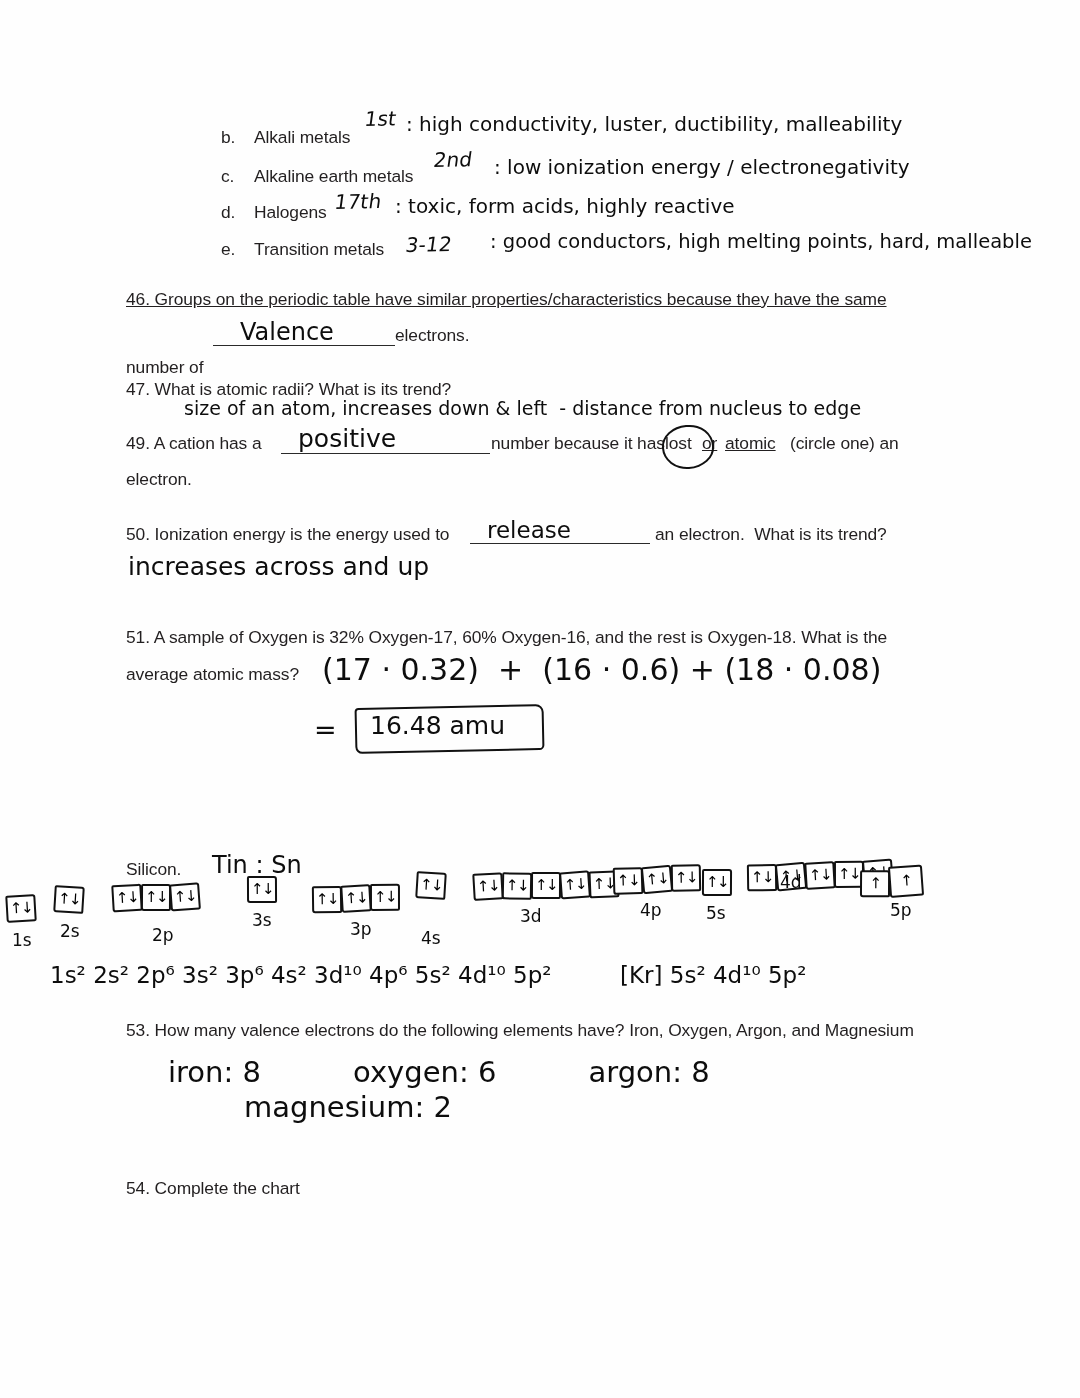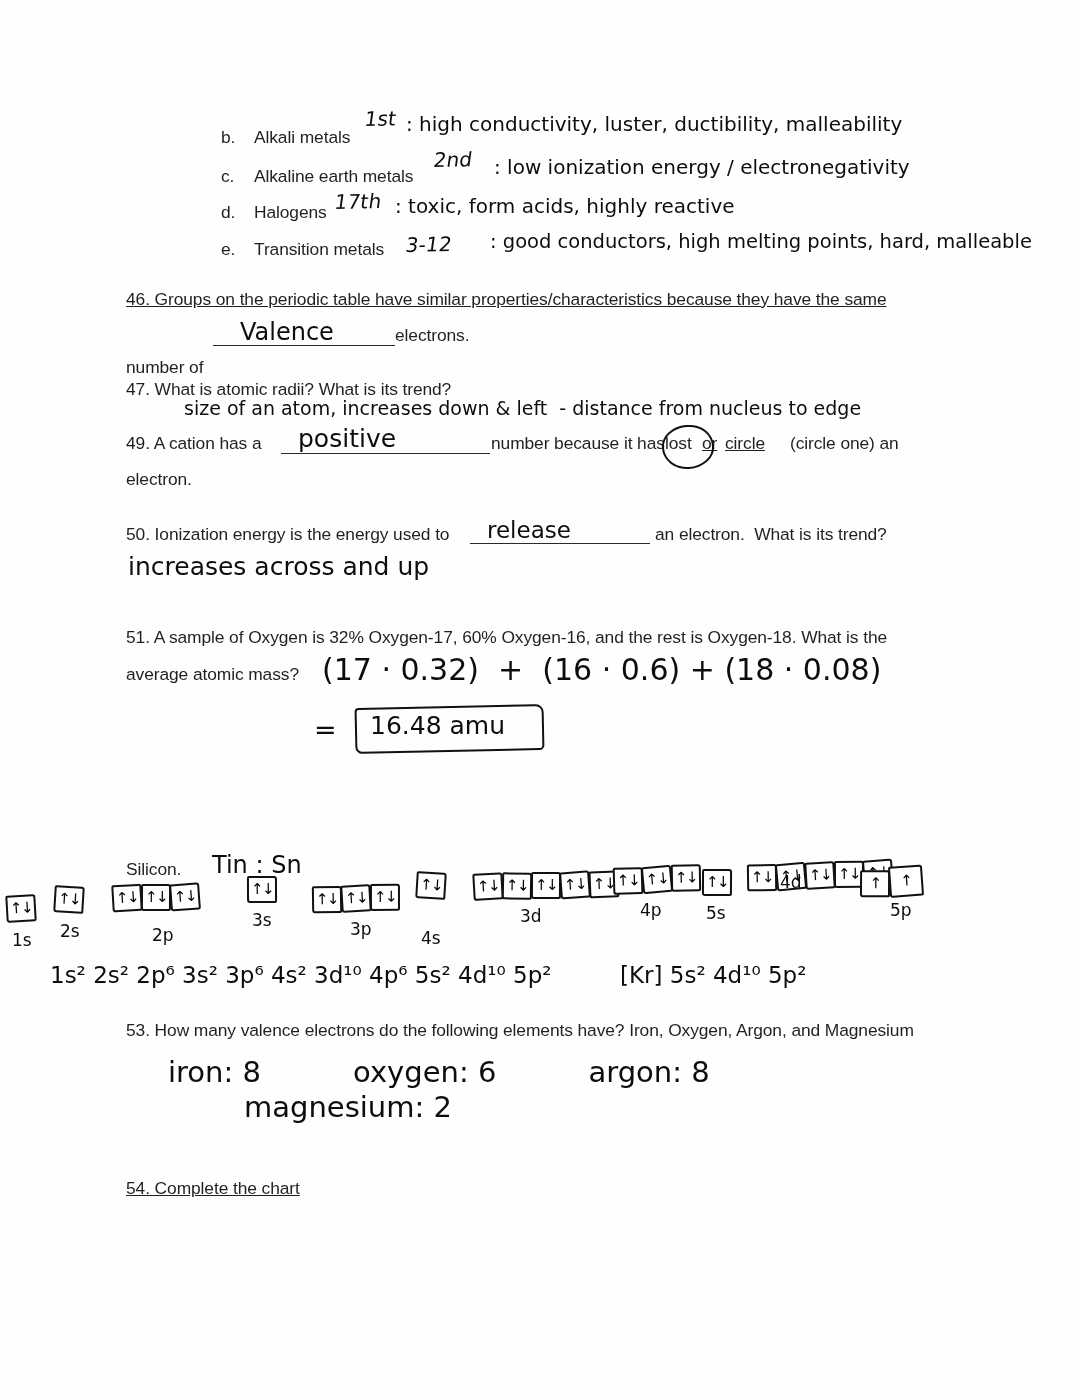--- a/index.html
+++ b/index.html
@@ -159,21 +159,21 @@
 
   <div class="printed" style="left:126px; top:380px;">47. What is atomic radii? What is its trend?</div>
   <div class="hand" style="left:184px; top:397px; font-size:19px;"><span class="hw2">size of an atom, increases down &amp; left  - distance from nucleus to edge</span></div>
 
   <div class="printed" style="left:126px; top:434px;">49. A cation has a</div>
   <div class="blank" style="left:281px; top:453px; width:209px;"></div>
   <div class="hand" style="left:298px; top:424px; font-size:25px;"><span class="hw3">positive</span></div>
   <div class="printed" style="left:491px; top:434px;">number because it has</div>
   <div class="printed" style="left:665px; top:434px; ">lost</div>
   <div class="printed" style="left:702px; top:434px; text-decoration:underline;">or</div>
-  <div class="printed" style="left:725px; top:434px; text-decoration:underline;">circle</div>
+  <div class="printed" style="left:725px; top:434px; text-decoration:underline;">atomic</div>
   <div class="circle-mark" style="left:662px; top:425px; width:48px; height:40px;"></div>
   <div class="printed" style="left:790px; top:434px;">(circle one) an</div>
   <div class="printed" style="left:126px; top:470px;">electron.</div>
 
   <div class="printed" style="left:126px; top:525px;">50. Ionization energy is the energy used to</div>
   <div class="blank" style="left:470px; top:543px; width:180px;"></div>
   <div class="hand" style="left:487px; top:517px; font-size:23px;"><span class="hw3">release</span></div>
   <div class="printed" style="left:655px; top:525px;">an electron.  What is its trend?</div>
   <div class="hand" style="left:128px; top:552px; font-size:25px;"><span class="hw2">increases across and up</span></div>
 
@@ -279,15 +279,15 @@
   </div>
   <div class="orb-label" style="left:890px; top:900px;">5p</div>
 
   <div class="econfig" style="left:50px; top:962px;"><span class="hw3">1s² 2s² 2p⁶ 3s² 3p⁶ 4s² 3d¹⁰ 4p⁶ 5s² 4d¹⁰ 5p²</span></div>
   <div class="econfig" style="left:620px; top:962px;"><span class="hw3">[Kr] 5s² 4d¹⁰ 5p²</span></div>
 
   <div class="printed" style="left:126px; top:1021px;">53. How many valence electrons do the following elements have? Iron, Oxygen, Argon, and Magnesium</div>
   <div class="hand" style="left:168px; top:1055px; font-size:29px;"><span class="hw2">iron: 8          oxygen: 6          argon: 8</span></div>
   <div class="hand" style="left:244px; top:1090px; font-size:29px;"><span class="hw2">magnesium: 2</span></div>
 
-  <div class="printed" style="left:126px; top:1179px;text-decoration:underline;">54. Complete the chart</div>
+  <div class="printed" style="left:126px; top:1179px;">54. Complete the chart</div>
 
 </div>
 
 </body></html>

